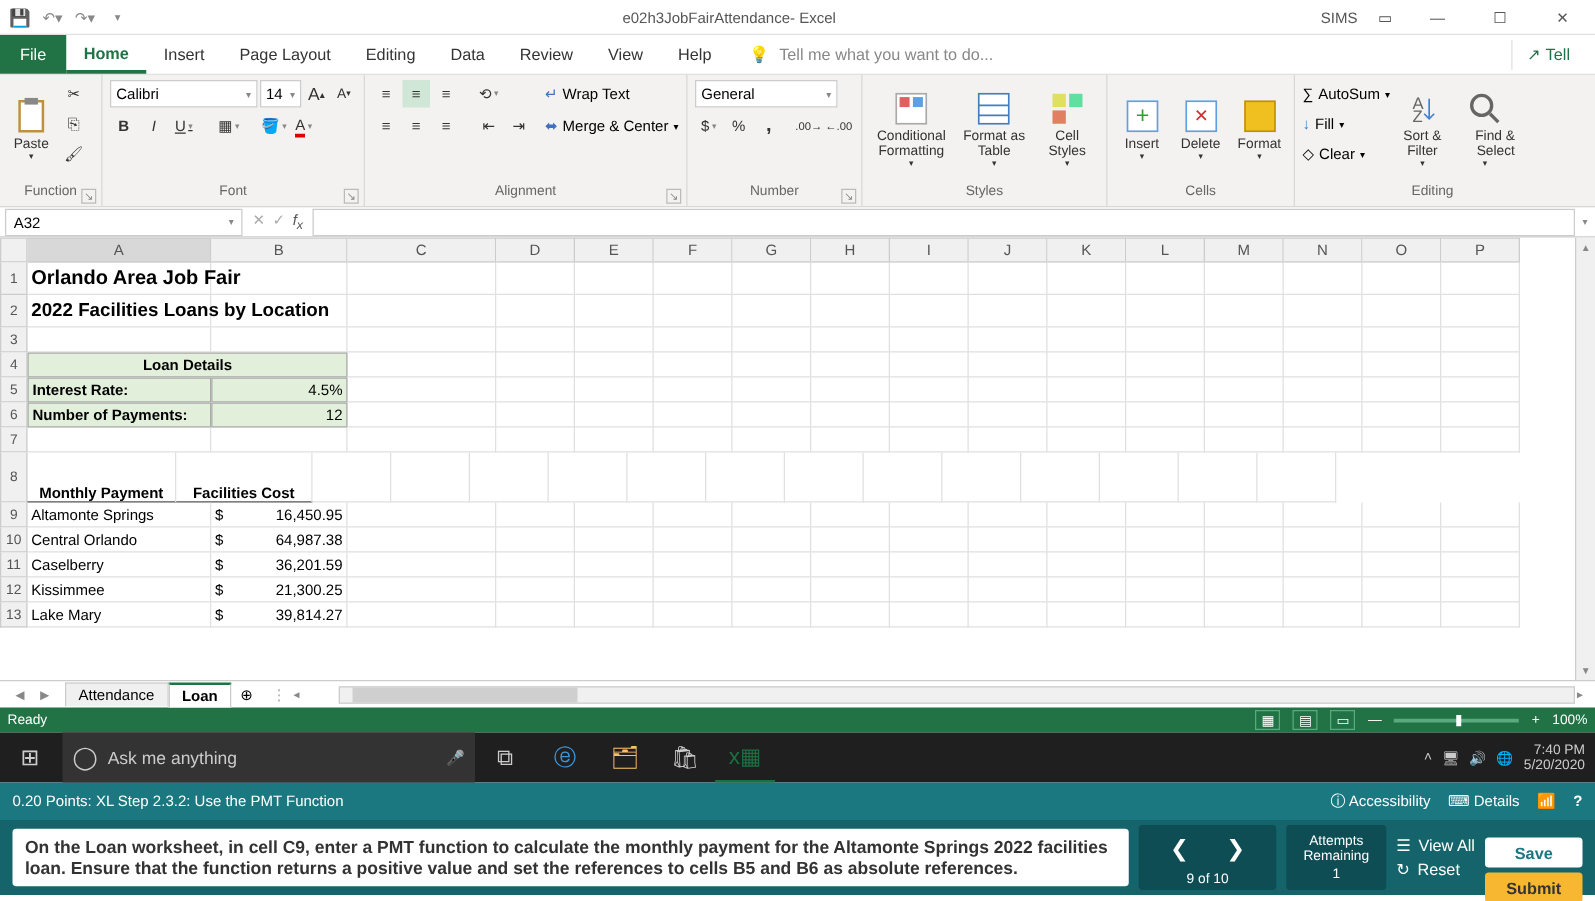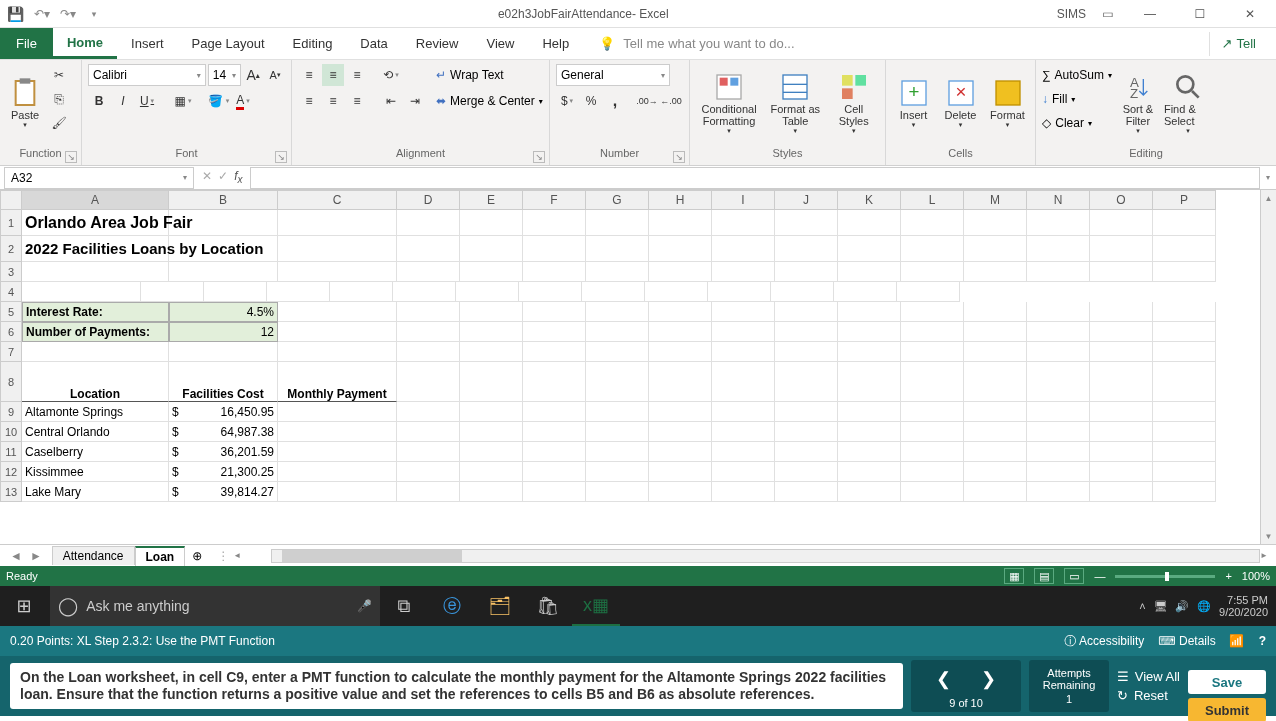--- a/index.html
+++ b/index.html
@@ -320,21 +320,21 @@
             <path d="M16 6 L16 18 M13 15 L16 18 L19 15" stroke="#4080d0" fill="none"></path>
           </svg>
         <span style="text-align:center;line-height:1.1">Sort &amp; Filter</span>
           <span style="font-size:7px">▾</span>
       </div>
       <div class="big-btn" style="width:48px">
         <svg viewBox="0 0 24 24">
             <circle cx="10" cy="10" r="6" fill="none" stroke="#666" stroke-width="2"></circle>
             <line x1="15" y1="15" x2="20" y2="20" stroke="#666" stroke-width="2"></line>
           </svg>
-        <span style="text-align:left;line-height:1.1">Find &amp; Select</span>
+        <span style="text-align:right;line-height:1.1">Find &amp; Select</span>
           <span style="font-size:7px">▾</span>
       </div>
     </div>
     <div class="ribbon-group-label">Editing</div>
   </div>
 </div>
 
 <div class="name-formula-bar">
   <div class="name-box">
     <span>A32</span>
@@ -436,20 +436,21 @@
           <div class="cell" style="width: 63px; height: 20px;"></div>
           <div class="cell" style="width: 63px; height: 20px;"></div>
           <div class="cell" style="width: 63px; height: 20px;"></div>
           <div class="cell" style="width: 63px; height: 20px;"></div>
           <div class="cell" style="width: 63px; height: 20px;"></div>
           <div class="cell" style="width: 63px; height: 20px;"></div>
           <div class="cell" style="width: 63px; height: 20px;"></div>
           <div class="cell" style="width: 63px; height: 20px;"></div>
         </div>
         <div class="cell-row">
+          <div class="cell green-header" style="width: 256px; height: 20px;">Loan Details</div>
           <div class="cell" style="width: 119px; height: 20px;"></div>
           <div class="cell" style="width: 63px; height: 20px;"></div>
           <div class="cell" style="width: 63px; height: 20px;"></div>
           <div class="cell" style="width: 63px; height: 20px;"></div>
           <div class="cell" style="width: 63px; height: 20px;"></div>
           <div class="cell" style="width: 63px; height: 20px;"></div>
           <div class="cell" style="width: 63px; height: 20px;"></div>
           <div class="cell" style="width: 63px; height: 20px;"></div>
           <div class="cell" style="width: 63px; height: 20px;"></div>
           <div class="cell" style="width: 63px; height: 20px;"></div>
@@ -506,23 +507,22 @@
           <div class="cell" style="width: 63px; height: 20px;"></div>
           <div class="cell" style="width: 63px; height: 20px;"></div>
           <div class="cell" style="width: 63px; height: 20px;"></div>
           <div class="cell" style="width: 63px; height: 20px;"></div>
           <div class="cell" style="width: 63px; height: 20px;"></div>
           <div class="cell" style="width: 63px; height: 20px;"></div>
           <div class="cell" style="width: 63px; height: 20px;"></div>
           <div class="cell" style="width: 63px; height: 20px;"></div>
         </div>
         <div class="cell-row">
-          <div class="cell" style="width: 147px; height: 40px; font-weight: bold; justify-content: center; align-items: flex-end; border-bottom: 1px solid rgb(85, 85, 85);">Location</div>
+          <div class="cell" style="width: 119px; height: 40px; font-weight: bold; justify-content: center; align-items: flex-end; border-bottom: 1px solid rgb(85, 85, 85);">Monthly Payment</div>
           <div class="cell" style="width: 109px; height: 40px; font-weight: bold; justify-content: center; align-items: flex-end; border-bottom: 1px solid rgb(85, 85, 85);">Facilities Cost</div>
-          <div class="cell" style="width: 119px; height: 40px; font-weight: bold; justify-content: center; align-items: flex-end; border-bottom: 1px solid rgb(85, 85, 85);">Monthly Payment</div>
           <div class="cell" style="width: 63px; height: 40px;"></div>
           <div class="cell" style="width: 63px; height: 40px;"></div>
           <div class="cell" style="width: 63px; height: 40px;"></div>
           <div class="cell" style="width: 63px; height: 40px;"></div>
           <div class="cell" style="width: 63px; height: 40px;"></div>
           <div class="cell" style="width: 63px; height: 40px;"></div>
           <div class="cell" style="width: 63px; height: 40px;"></div>
           <div class="cell" style="width: 63px; height: 40px;"></div>
           <div class="cell" style="width: 63px; height: 40px;"></div>
           <div class="cell" style="width: 63px; height: 40px;"></div>
@@ -696,22 +696,22 @@
   <div class="task-icon" style="color:#3a96dd">ⓔ</div>
   <div class="task-icon" style="color:#f7c065">🗂</div>
   <div class="task-icon">🛍</div>
   <div class="task-icon" style="color:#1d6f42;border-bottom:2px solid #1d6f42">x▦</div>
   <div class="task-right">
     <span>˄</span>
     <span>🖥</span>
     <span>🔊</span>
     <span>🌐</span>
     <div style="line-height:1.1">
-      <div>7:55 PM</div>
-      <div>9/20/2020</div>
+      <div>7:40 PM</div>
+      <div>5/20/2020</div>
     </div>
   </div>
 </div>
 
 <div class="lms-bar">
   <span>0.20 Points: XL Step 2.3.2: Use the PMT Function</span>
   <div class="lms-right">
     <span><span>ⓘ</span> <span>Accessibility</span></span>
     <span><span>⌨</span> <span>Details</span></span>
     <span>📶</span>

